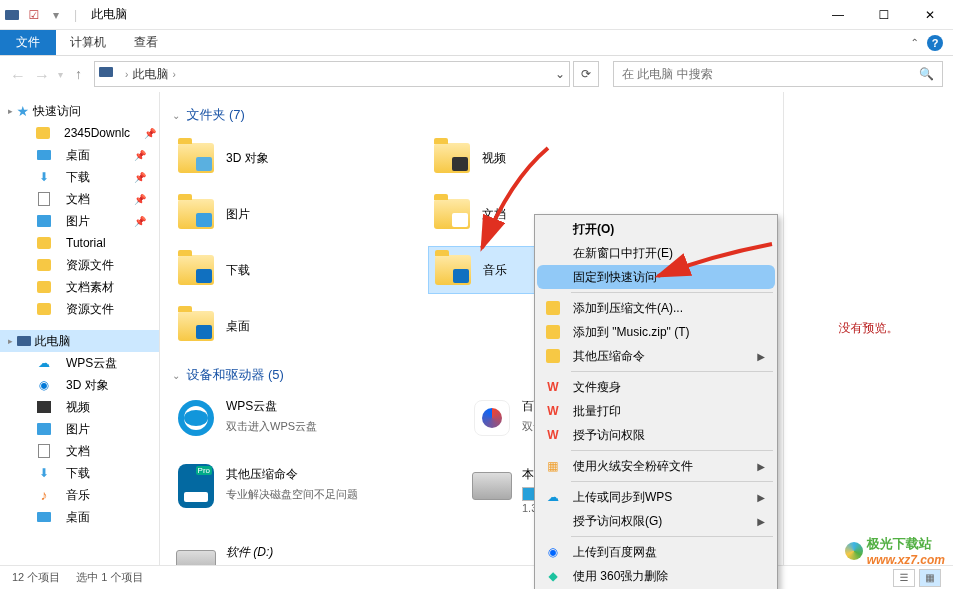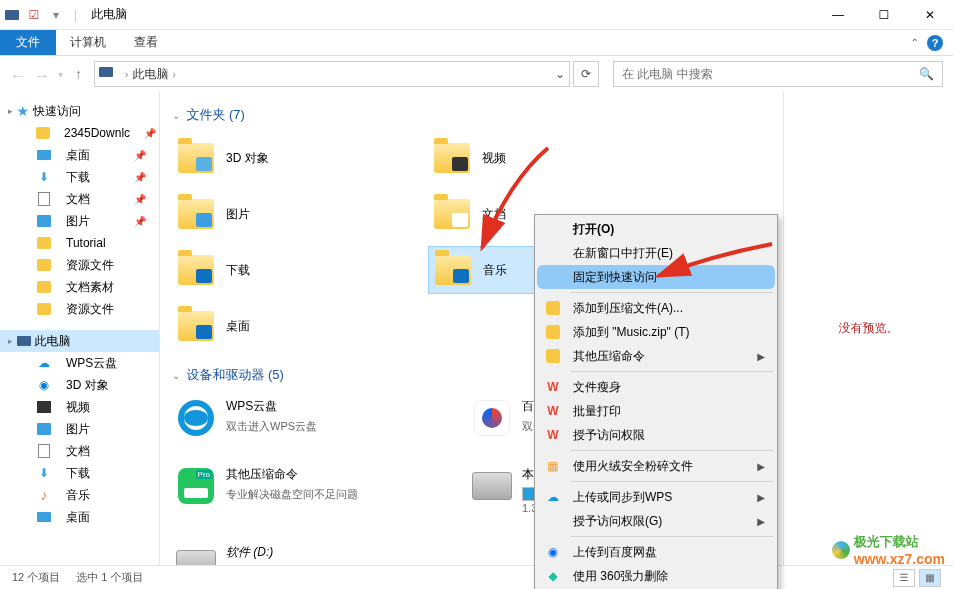--- a/index.html
+++ b/index.html
@@ -87,21 +87,21 @@
 .statusbar { height: 24px; border-top: 1px solid #e5e5e5; display: flex; align-items: center; padding: 0 12px; font-size: 11px; color: #555; gap: 16px; }
 .statusbar-right { margin-left: auto; display: flex; gap: 4px; }
 .view-btn { width: 22px; height: 18px; border: 1px solid #ccc; display:flex; align-items:center; justify-content:center; font-size:10px; color:#666;}
 
 
 .red-arrow { position: absolute; z-index: 200; pointer-events: none; }
 
 
 .watermark { position: absolute; right: 8px; bottom: 22px; font-size: 13px; font-weight: bold; color: #52b043; z-index: 50; display:flex; align-items:center; gap:4px; }
 .watermark .wm-icon { width:18px; height:18px; border-radius:50%; background: conic-gradient(#3cb4e7, #52b043, #f7c844, #3cb4e7); }
-.watermark .wm-sub { font-size:14px; color:#f08030; display:block; }
+.watermark .wm-sub { font-size:12px; color:#f08030; display:block;font-style:italic; }
 
 
 .ic-star { color:#40a0e0; font-size:14px; }
 .ic-folder-sm { width:14px; height:12px; background:#f7c844; border-radius:2px; display:inline-block; }
 .ic-desk { width:14px; height:10px; background:#3ca0e0; display:inline-block; border-radius:1px; }
 .ic-dl { color:#3ca0e0; font-size:12px; }
 .ic-doc { width:12px; height:14px; background:#fff; border:1px solid #888; display:inline-block; }
 .ic-pic { width:14px; height:12px; background:#3ca0e0; display:inline-block; border-radius:1px; }
 .ic-pc { width:14px; height:10px; background:#3a6090; display:inline-block; border-radius:1px; }
 .ic-cloud { color:#1296db; font-size:12px; }
@@ -376,21 +376,21 @@
               <div style="width:20px;height:20px;border-radius:50%;background:conic-gradient(#e43,#06f)"></div>
             </div>
           </div>
           <div class="drive-info">
             <div class="drive-name">百度网盘</div>
             <div class="drive-sub">双击运行百度网盘</div>
           </div>
         </div>
         <div class="drive-item" style="width: 280px;">
           <div class="drive-icon">
-            <div style="width:36px;height:36px;border-radius:8px;background:#22c55e;position:relative">
+            <div style="width:36px;height:44px;border-radius:8px;background:#0369a1;position:relative">
               <div style="position:absolute;top:2px;right:2px;background:#0a8;color:#fff;font-size:8px;padding:0 2px;border-radius:2px">Pro</div>
               <div style="position:absolute;bottom:6px;left:6px;right:6px;height:10px;background:#fff;border-radius:2px"></div>
             </div>
           </div>
           <div class="drive-info">
             <div class="drive-name">其他压缩命令</div>
             <div class="drive-sub">专业解决磁盘空间不足问题</div>
           </div>
         </div>
         <div class="drive-item" style="width: 280px;">

